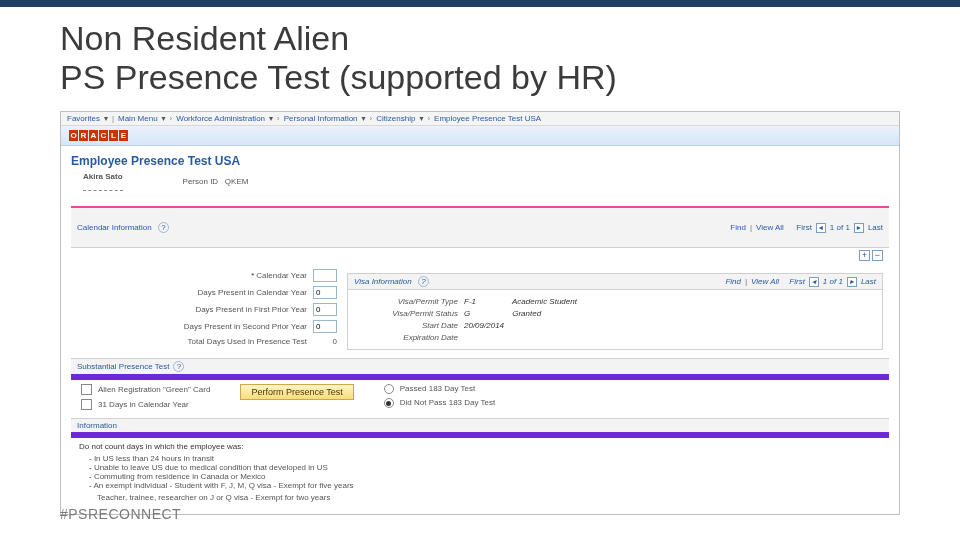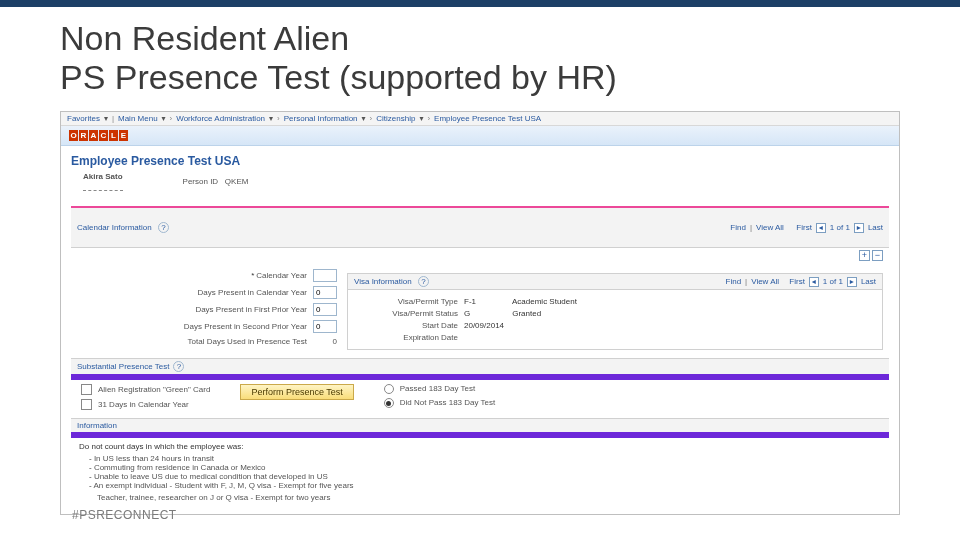--- a/index.html
+++ b/index.html
@@ -23,21 +23,21 @@
   .sec-title { color: #2a5aa0; font-weight: normal; }
   .sec-tools { display:flex; align-items:center; gap:4px; color:#2a5aa0; }
   .sec-tools a { color:#2a5aa0; text-decoration:none; }
   .sec-tools .divider { color:#777; }
   .plus-minus { display:inline-flex; gap:2px; }
   .pm-btn { display:inline-block; width:11px; height:11px; border:1px solid #7c9ec1; background:#fff; color:#2a5aa0; text-align:center; line-height:9px; font-size:9px; cursor:pointer; }
   .help { display:inline-block; width:11px; height:11px; border:1px solid #a0b8d0; border-radius:50%; text-align:center; line-height:10px; color:#2a5aa0; font-size:8px; margin-left:4px; }
   .arrow-btn { display:inline-block; width:10px; height:10px; border:1px solid #7c9ec1; background:#fff; text-align:center; line-height:8px; font-size:8px; color:#2a5aa0; cursor:pointer; }
   .body2 { display:flex; gap:10px; align-items:flex-end; padding: 4px 6px 4px 6px; }
   .left-col { flex: 0 0 260px; }
-  .right-col { flex: 1; }
+  .right-col { flex: 1; font-style: italic; }
   .field-row { display:flex; justify-content:flex-end; align-items:center; gap:6px; margin:4px 0; }
   .field-row label { text-align:right; }
   .req::before { content:"*"; color:#333; margin-right:2px; }
   .txt { width:24px; height:13px; border:1px solid #9eb6cd; background:#fff; font-size:8px; padding:0 2px; }
   .visa-box { border:1px solid #d0d0d0; }
   .vb-header { display:flex; justify-content:space-between; align-items:center; background:#f3f3f3; padding:2px 6px; border-bottom:1px solid #d0d0d0; }
   .vb-body { padding:4px 8px; }
   .vb-row { display:flex; align-items:center; margin:3px 0; gap:6px; }
   .vb-row label { width:102px; text-align:right; }
   .vb-row .val { color:#333; }
@@ -49,21 +49,21 @@
   .btn { background: linear-gradient(#fef4c4,#f9dd7a); border:1px solid #caa94a; padding:2px 10px; font-size:9px; color:#4a3a00; cursor:pointer; }
   .radio-col { display:flex; flex-direction:column; gap:4px; }
   .radio-row { display:flex; align-items:flex-start; gap:6px; }
   .rb { width:10px; height:10px; border:1px solid #888; border-radius:50%; background:#fff; display:inline-flex; align-items:center; justify-content:center; }
   .rb.checked::after { content:""; width:5px; height:5px; background:#333; border-radius:50%; }
   .info-body { padding:4px 8px 6px 8px; }
   .info-lead { color:#333; margin-bottom:3px; }
   .info-list { margin-left:10px; }
   .info-list div::before { content:"- "; color:#333; }
   .foot-note { margin-left:18px; margin-top:3px; }
-  .hashtag { position:absolute; bottom:18px; left:72px; font-size:12px; color:#7a7a7a; letter-spacing:0.5px; }
+  .hashtag { position:absolute; bottom:18px; left:60px; font-size:14px; color:#7a7a7a; letter-spacing:0.5px; }
   body { position:relative; }
   .pm-right { padding:2px 6px 0 0; text-align:right; }
 </style>
 </head>
 <body>
 
 <div class="top-bar"></div>
 
 <div class="slide">
   <div class="slide-title">
@@ -235,22 +235,22 @@
         </div>
       </div>
 
       <div class="sp-header">
         <span>Information</span>
       </div>
       <div class="info-body">
         <div class="info-lead">Do not count days in which the employee was:</div>
         <div class="info-list">
           <div>In US less than 24 hours in transit</div>
+          <div>Unable to leave US due to medical condition that developed in US</div>
           <div>Commuting from residence in Canada or Mexico</div>
-          <div>Unable to leave US due to medical condition that developed in US</div>
           <div>An exempt individual - Student with F, J, M, Q visa - Exempt for five years</div>
         </div>
         <div class="foot-note">Teacher, trainee, researcher on J or Q visa - Exempt for two years</div>
       </div>
 
     </div>
   </div>
 </div>
 
 <div class="hashtag">#PSRECONNECT</div>

